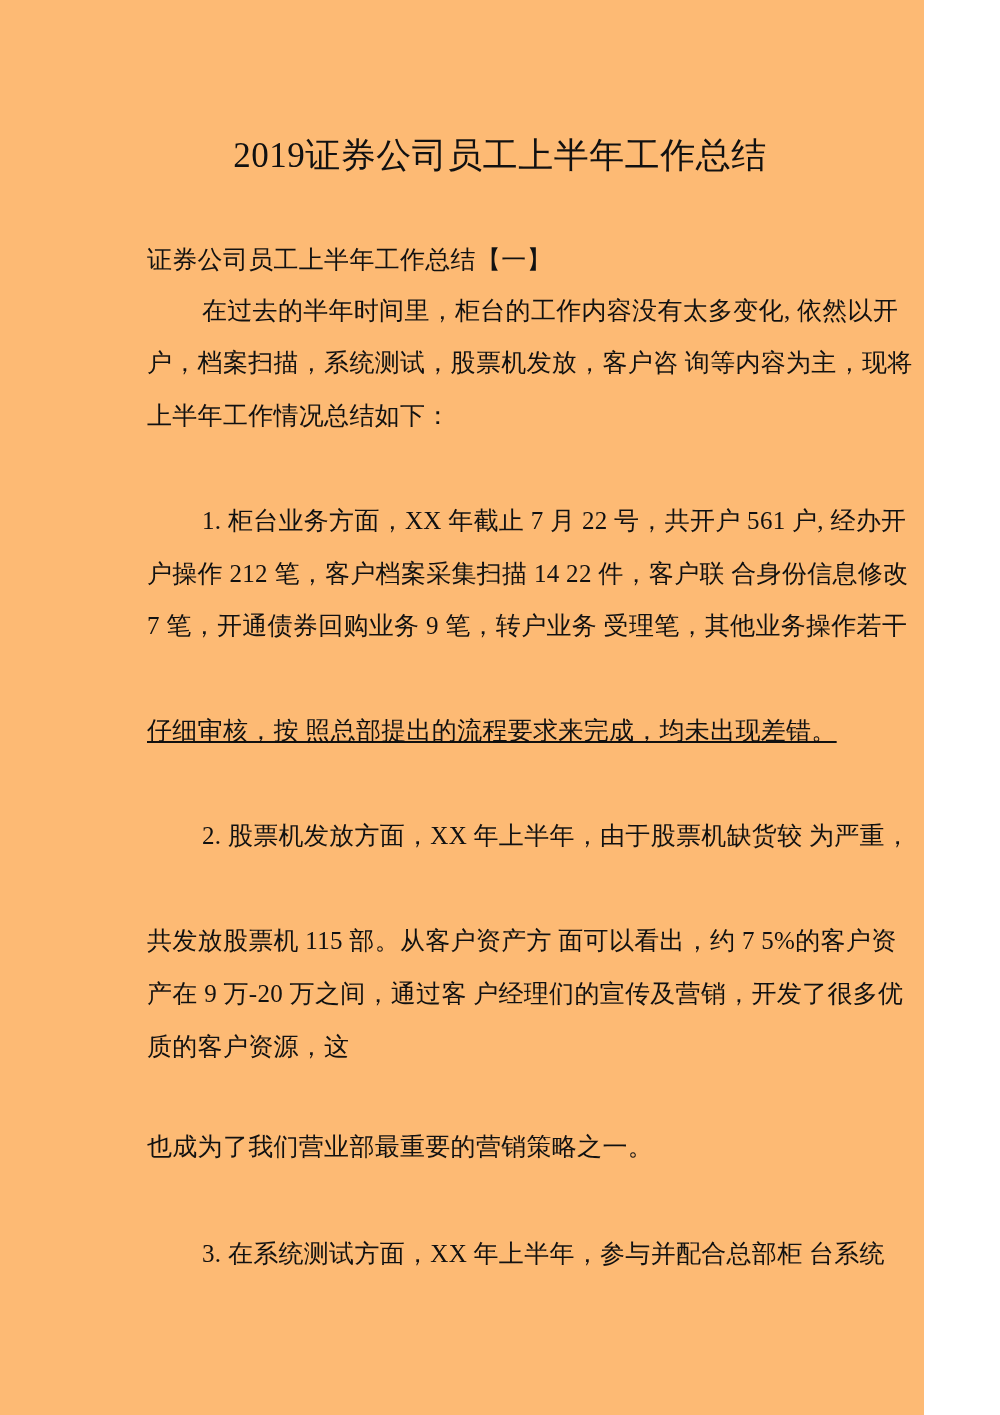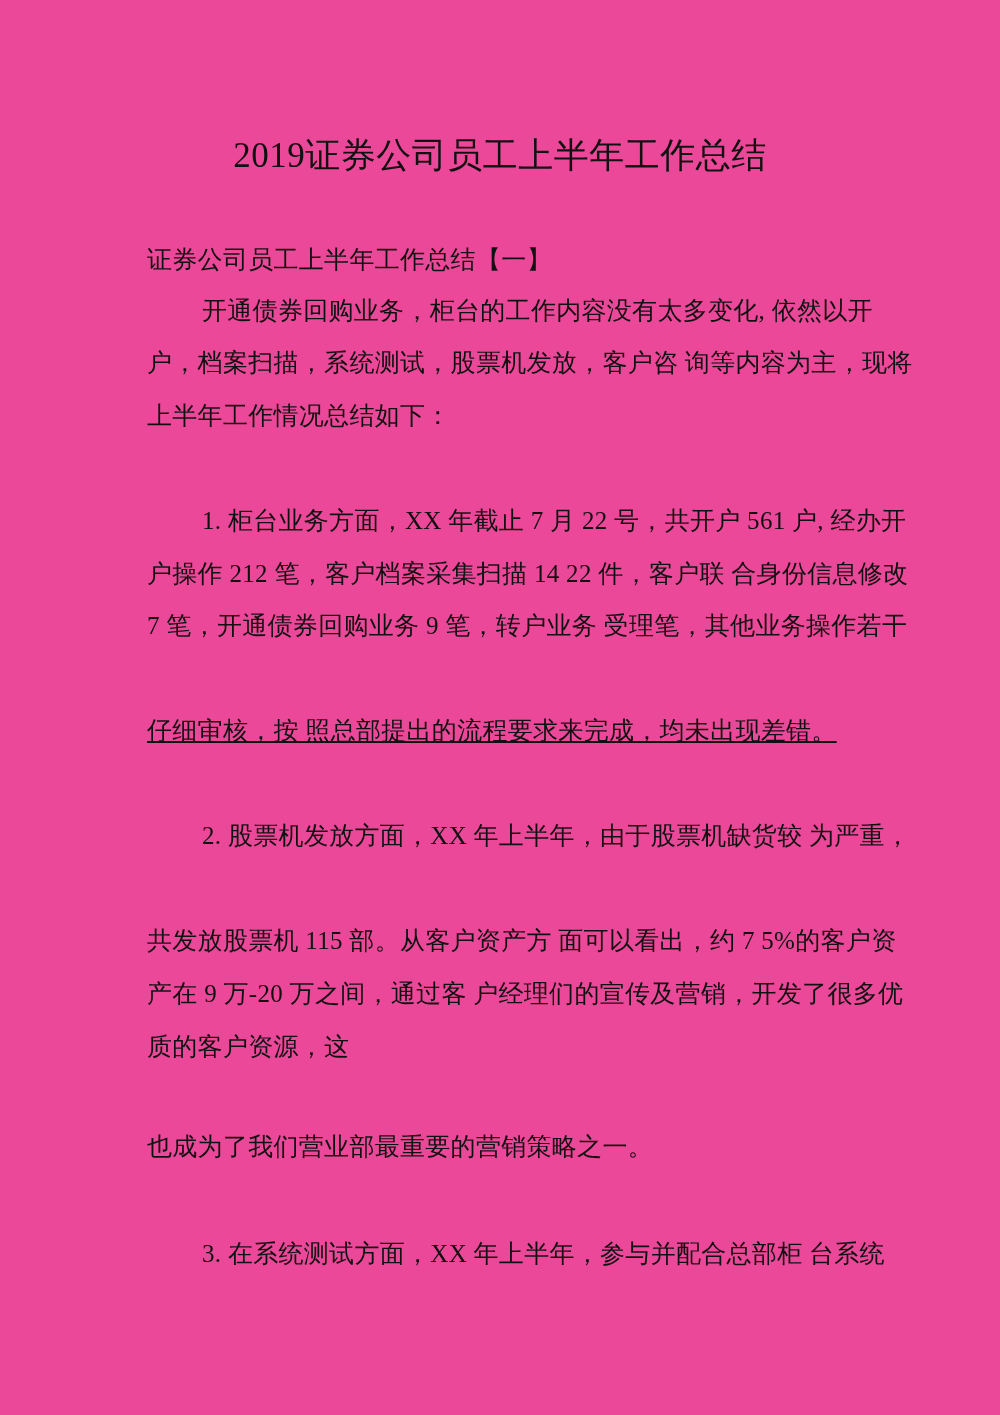--- a/index.html
+++ b/index.html
@@ -11,23 +11,23 @@
       width: 1000px;
       height: 1415px;
       position: relative;
       overflow: hidden;
       font-family: "Liberation Serif", "DejaVu Serif", serif;
       color: #111111;
     }
     .page {
       position: absolute;
       left: 0; top: 0;
-      width: 1000px;
+      width: 924px;
       height: 1415px;
-      background: #ec4899;
+      background: #fdba74;
     }
     .title {
       position: absolute;
       left: 0;
       width: 1000px;
       top: 133px;
       text-align: center;
       font-size: 35px;
       line-height: 46px;
       letter-spacing: 0.5px;
@@ -44,21 +44,21 @@
     .indent { left: 202px; }
   </style>
 </head>
 <body>
 
 <div class="page">
   <div class="title">2019证券公司员工上半年工作总结</div>
 
   <div class="line" style="top:245px;">证券公司员工上半年工作总结【一】</div>
 
-  <div class="line indent" style="top:296px;">开通债券回购业务，柜台的工作内容没有太多变化, 依然以开</div>
+  <div class="line indent" style="top:296px;">在过去的半年时间里，柜台的工作内容没有太多变化, 依然以开</div>
   <div class="line" style="top:348px;">户，档案扫描，系统测试，股票机发放，客户咨 询等内容为主，现将</div>
   <div class="line" style="top:401px;">上半年工作情况总结如下：</div>
 
   <div class="line indent" style="top:506px;">1.  柜台业务方面，XX 年截止 7 月 22 号，共开户 561 户, 经办开</div>
   <div class="line" style="top:559px;">户操作 212 笔，客户档案采集扫描 14 22 件，客户联 合身份信息修改</div>
   <div class="line" style="top:611px;">7 笔，开通债券回购业务 9 笔，转户业务 受理笔，其他业务操作若干</div>
   <div class="line" style="top:716px;text-decoration:underline;">仔细审核，按 照总部提出的流程要求来完成，均未出现差错。</div>
 
   <div class="line indent" style="top:821px;">2.  股票机发放方面，XX 年上半年，由于股票机缺货较 为严重，</div>
   <div class="line" style="top:926px;">共发放股票机 115 部。从客户资产方 面可以看出，约 7 5%的客户资</div>

